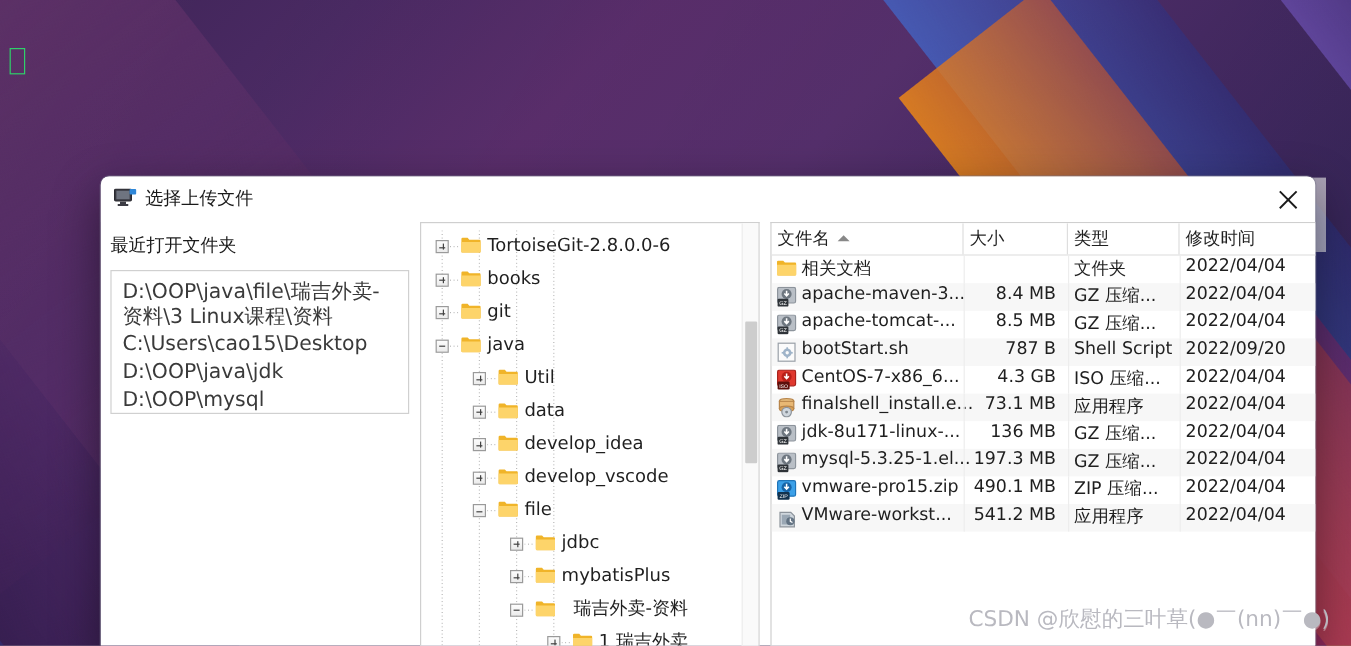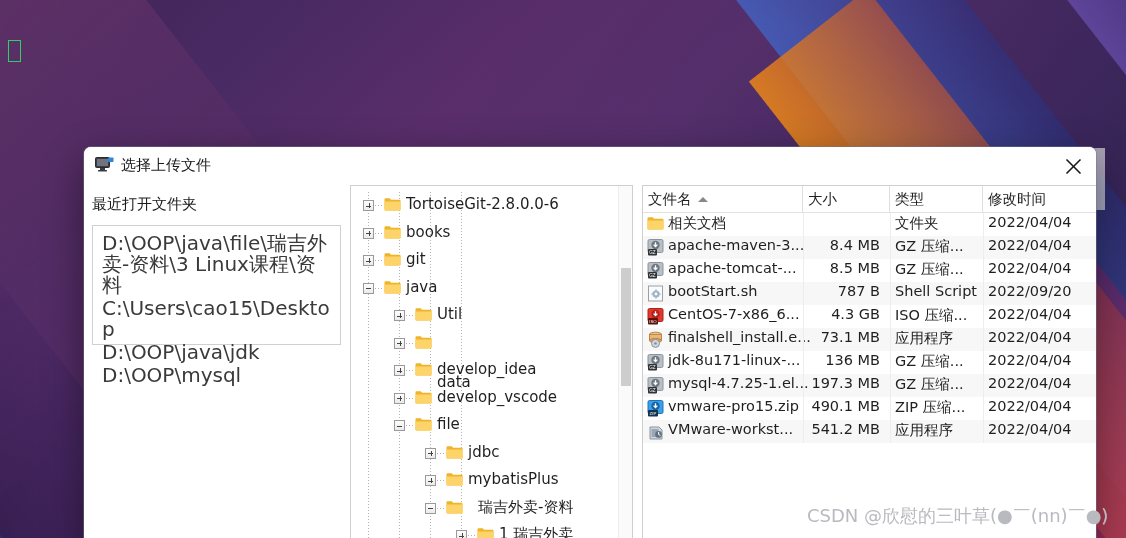--- a/index.html
+++ b/index.html
@@ -67,21 +67,21 @@
   #recent-label{
     position:absolute;left:8px;top:48px;font-size:15px;color:#1a1a1a;
     font-family:"DejaVu Sans","Liberation Sans",sans-serif;
   }
   #recent-box{
     position:absolute;left:8px;top:78px;width:249px;height:120px;
     border:1px solid #d0d0d0;background:#fff;box-sizing:border-box;
     padding:7px 9px 0 9px;
   }
   .recent-item{
-    font-size:20px;color:#3a3a3a;line-height:21px;
+    font-size:17px;color:#3a3a3a;line-height:21px;
     font-family:"DejaVu Sans","Liberation Sans",sans-serif;
     white-space:normal;word-break:break-all;margin-bottom:2px;cursor:pointer;
   }
 
   
   #tree-panel{
     position:absolute;left:266px;top:38px;width:283px;height:362px;
     border:1px solid #cfcfcf;border-bottom:none;background:#fff;
     box-sizing:border-box;overflow:hidden;
   }
@@ -258,21 +258,21 @@
             </svg></div>
           <div class="tlabel" style="left: 86px;">Util</div>
         </div>
         <div class="trow">
           <div class="tbox plus" style="left: 43px;"></div>
           <div class="dothoriz" style="left: 55px; top: 13px; width: 8px;"></div>
           <div class="tfolder" style="left: 64px;"><svg width="17" height="14" viewBox="0 0 17 14">
               <path d="M0.5 2.2a1 1 0 0 1 1-1h4.2l1.4 1.5h8.4a1 1 0 0 1 1 1v8.8a1 1 0 0 1-1 1H1.5a1 1 0 0 1-1-1z" fill="#f0b429"></path>
               <path d="M0.5 4.6h16v7.9a1 1 0 0 1-1 1H1.5a1 1 0 0 1-1-1z" fill="#fdd46a"></path>
             </svg></div>
-          <div class="tlabel" style="left: 86px; margin-top: 40px;">data</div>
+          <div class="tlabel" style="left: 86px;">data</div>
         </div>
         <div class="trow">
           <div class="tbox plus" style="left: 43px;"></div>
           <div class="dothoriz" style="left: 55px; top: 13px; width: 8px;"></div>
           <div class="tfolder" style="left: 64px;"><svg width="17" height="14" viewBox="0 0 17 14">
               <path d="M0.5 2.2a1 1 0 0 1 1-1h4.2l1.4 1.5h8.4a1 1 0 0 1 1 1v8.8a1 1 0 0 1-1 1H1.5a1 1 0 0 1-1-1z" fill="#f0b429"></path>
               <path d="M0.5 4.6h16v7.9a1 1 0 0 1-1 1H1.5a1 1 0 0 1-1-1z" fill="#fdd46a"></path>
             </svg></div>
           <div class="tlabel" style="left: 86px;">develop_idea</div>
         </div>
@@ -456,21 +456,21 @@
           <div class="colsep" style="left: 340px;"></div>
         </div>
         <div class="frow">
           <div class="ficon"><svg width="17" height="17" viewBox="0 0 17 17">
               <rect x="1" y="0.5" width="15" height="13" rx="1.5" fill="#b9bfc6" stroke="#8d949c"></rect>
               <circle cx="8.5" cy="6" r="4.2" fill="#6e7780"></circle>
               <path d="M8.5 3.2v3.4M6.6 5.6l1.9 2 1.9-2" stroke="#fff" stroke-width="1.3" fill="none"></path>
               <rect x="1" y="10" width="9" height="6.5" rx="1" fill="#2e3338"></rect>
               <text x="5.5" y="15" font-size="4.6" fill="#fff" text-anchor="middle" font-family="sans-serif">GZ</text>
             </svg></div>
-          <div class="fname">mysql-4.7.25-1.el...</div>
+          <div class="fname">mysql-5.3.25-1.el...</div>
           <div class="fsize">197.3 MB</div>
           <div class="ftype">GZ 压缩...</div>
           <div class="fdate">2022/04/04</div>
           <div class="colsep" style="left: 160px;"></div>
           <div class="colsep" style="left: 247px;"></div>
           <div class="colsep" style="left: 340px;"></div>
         </div>
         <div class="frow">
           <div class="ficon"><svg width="17" height="17" viewBox="0 0 17 17">
               <rect x="1" y="0.5" width="15" height="13" rx="1.5" fill="#3ba0e8" stroke="#1f74b8"></rect>

